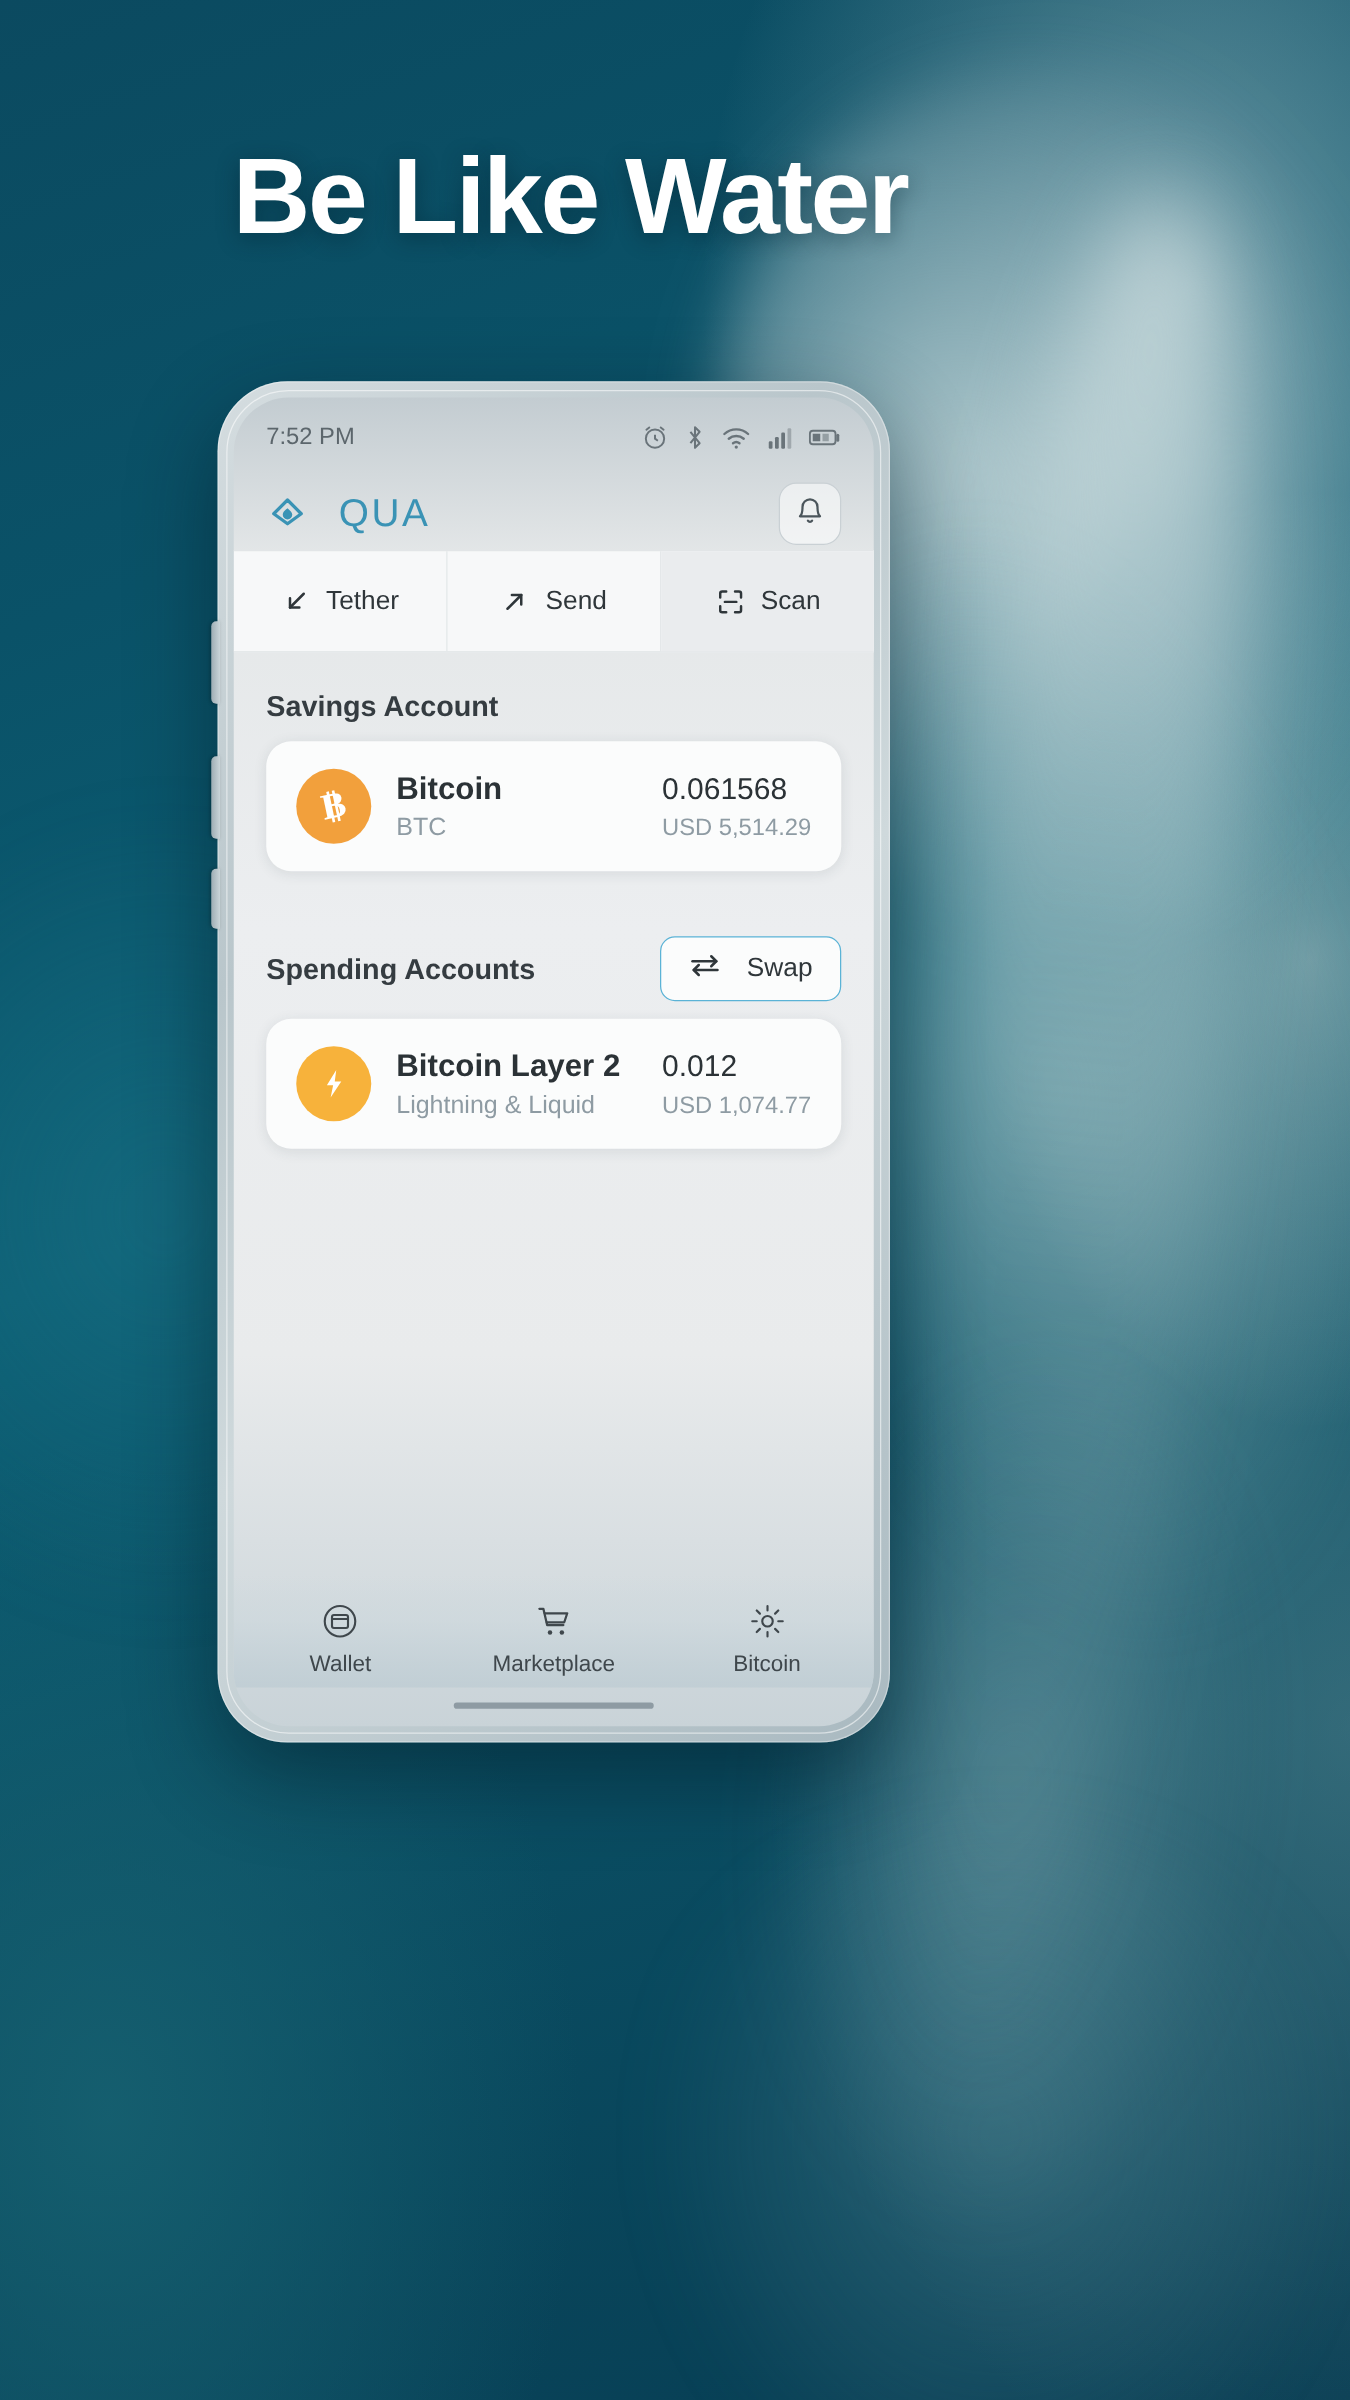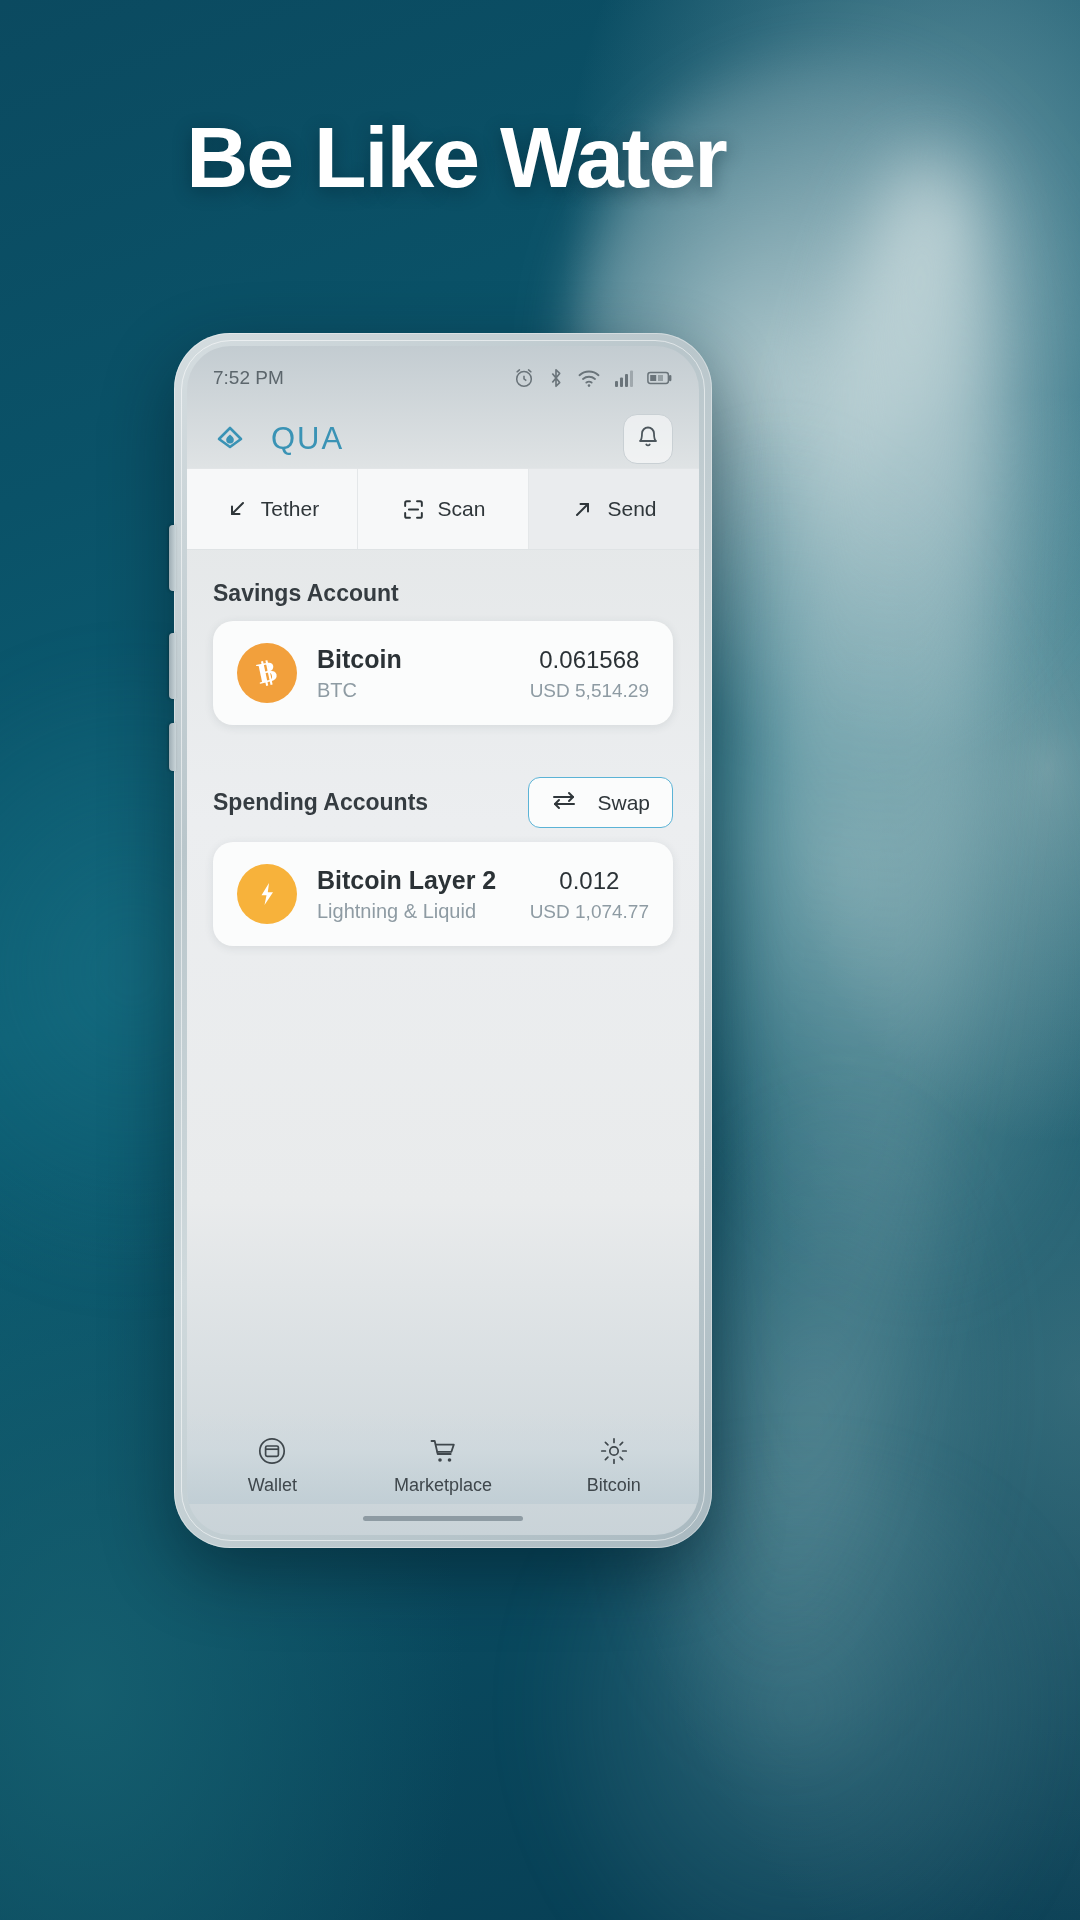--- a/index.html
+++ b/index.html
@@ -56,25 +56,24 @@
     letter-spacing:-2px;
     color:#ffffff;
     text-shadow:0 4px 18px rgba(0,30,45,0.45);
     white-space:nowrap;
   }
 
   
   .phone {
     position:absolute;
     left:174px; top:305px;
-    width:538px; height:1215px;
+    width:538px; height:1089px;
     border-radius:56px;
     background:linear-gradient(135deg,#d5dde0 0%,#b9c6cb 30%,#cfd9dc 55%,#a9b9c0 100%);
     box-shadow:0 26px 70px rgba(0,20,32,0.48), 0 0 0 1px rgba(255,255,255,0.35) inset;
-    margin-top:28px;
   }
   .phone-inner-ring {
     position:absolute; inset:7px;
     border-radius:50px;
     border:1.5px solid rgba(255,255,255,0.55);
     pointer-events:none;
   }
   .btn-side {
     position:absolute; left:-5px; width:7px;
     background:linear-gradient(90deg,#9eadb4,#cad5d9);
@@ -177,21 +176,21 @@
     margin-right:20px;
   }
   .coin-btc { background:#f2a03c; }
   .coin-l2  { background:#f7b23b; }
   .coin-usdt{ background:#2aa97d; }
   .coin-icon svg, .coin-icon span { display:block; }
 
   .card-left { flex:1; min-width:0; }
   .card-name { font-size:25px; font-weight:bold; color:#2b3236; line-height:1.25; }
   .card-sub  { font-size:20px; color:#8e9ba3; margin-top:3px; }
-  .card-right { text-align:center; flex:0 0 auto; }
+  .card-right { text-align:left; flex:0 0 auto; }
   .card-amt  { font-size:24px; color:#2b3236; line-height:1.25; }
   .card-usd  { font-size:19px; color:#8e9ba3; margin-top:5px; }
 
   
   .bottom-nav {
     flex:0 0 auto;
     display:flex;
     padding:22px 0 8px 0;
     background:linear-gradient(180deg, rgba(228,233,236,0) 0%, rgba(205,216,221,0.6) 40%, rgba(191,205,212,0.85) 100%);
   }
@@ -297,38 +296,38 @@
         <span>
           <svg width="24" height="24" viewBox="0 0 24 24" fill="none" stroke="#2f363a" stroke-width="2" stroke-linecap="round" stroke-linejoin="round">
             <path d="M18 6 L7 17"></path>
               <path d="M7 9.5V17h7.5"></path>
           </svg>
         </span>
         <span>Tether</span>
       </div>
       <div class="action">
         <span>
+          <svg width="24" height="24" viewBox="0 0 24 24" fill="none" stroke="#2f363a" stroke-width="2" stroke-linecap="round" stroke-linejoin="round">
+            <path d="M6 18 L17 7"></path>
+              <path d="M9.5 7H17v7.5"></path>
+          </svg>
+        </span>
+        <span>Send</span>
+      </div>
+      <div class="action">
+        <span>
           <svg width="25" height="25" viewBox="0 0 24 24" fill="none" stroke="#2f363a" stroke-width="1.9" stroke-linecap="round" stroke-linejoin="round">
             <path d="M4 8.6V5.6A1.6 1.6 0 0 1 5.6 4h3"></path>
             <path d="M15.4 4h3A1.6 1.6 0 0 1 20 5.6v3"></path>
             <path d="M20 15.4v3a1.6 1.6 0 0 1-1.6 1.6h-3"></path>
             <path d="M8.6 20h-3A1.6 1.6 0 0 1 4 18.4v-3"></path>
             <path d="M7.6 12h8.8"></path>
           </svg>
         </span>
         <span>Scan</span>
-      </div>
-      <div class="action">
-        <span>
-          <svg width="24" height="24" viewBox="0 0 24 24" fill="none" stroke="#2f363a" stroke-width="2" stroke-linecap="round" stroke-linejoin="round">
-            <path d="M6 18 L17 7"></path>
-              <path d="M9.5 7H17v7.5"></path>
-          </svg>
-        </span>
-        <span>Send</span>
       </div>
     </div>
 
     <div class="body-scroll">
 
       <div class="section-head">
         <span class="section-title">Savings Account</span>
       </div>
 
       <div class="card">

